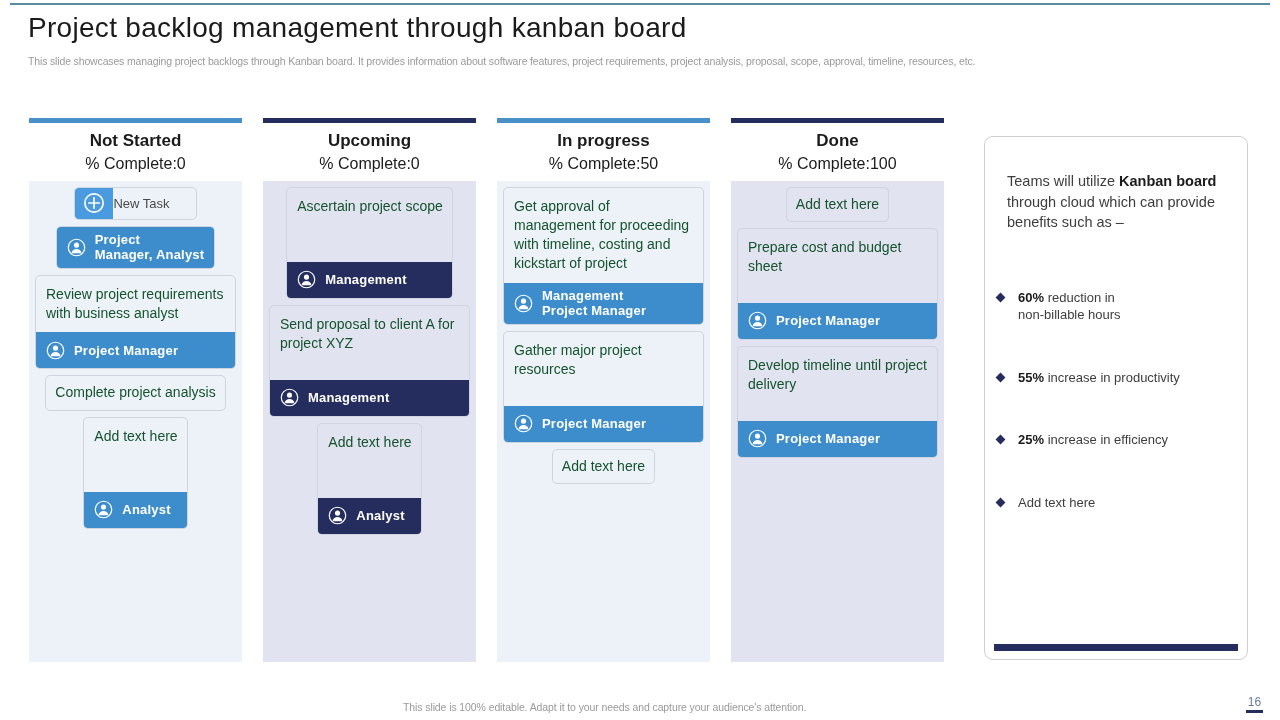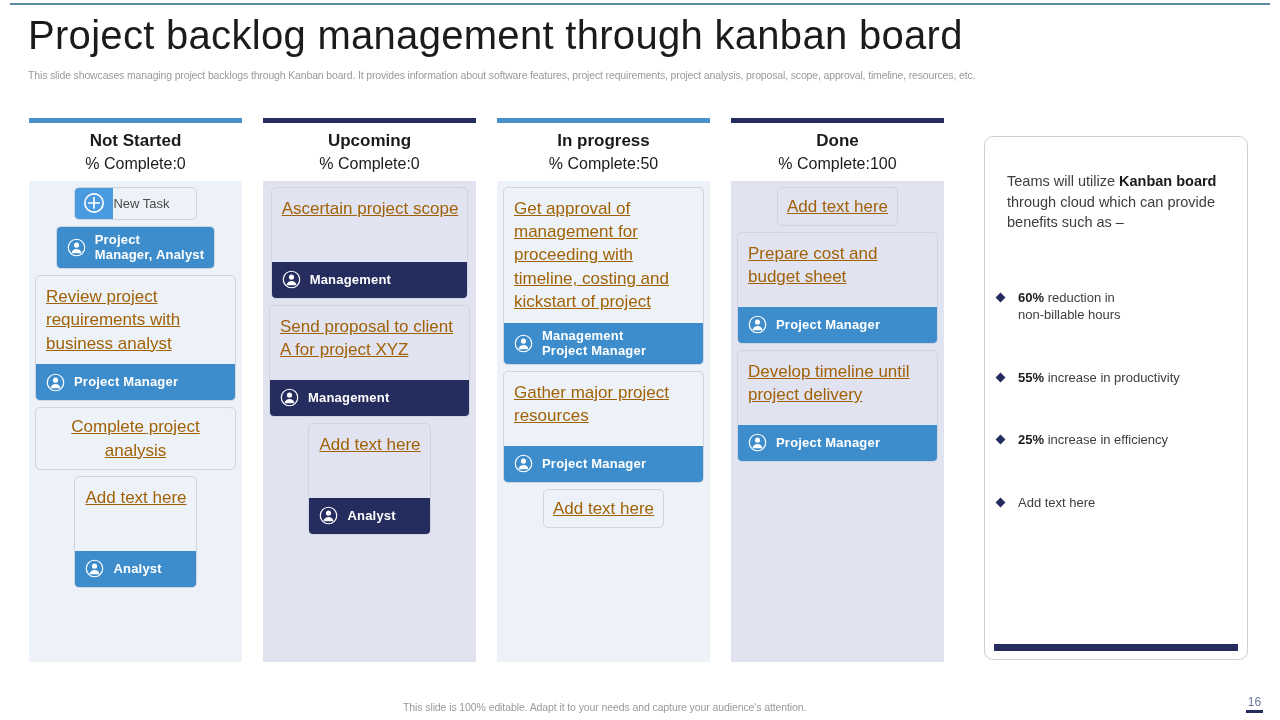--- a/index.html
+++ b/index.html
@@ -26,21 +26,21 @@
   }
 
   
   .header {
     position: absolute;
     top: 12px;
     left: 28px;
     right: 28px;
   }
   .slide-title {
-    font-size: 40px;
+    font-size: 28px;
     font-weight: 400;
     color: #1b1b1b;
     letter-spacing: 0.3px;
     line-height: 1.15;
     white-space: nowrap;
   }
   .slide-subtitle {
     margin-top: 11px;
     font-size: 10.5px;
     color: #9a9a9a;
@@ -97,25 +97,24 @@
   
   .card {
     border: 1px solid #cfd4de;
     border-radius: 5px;
     background: transparent;
     overflow: hidden;
     display: flex;
     flex-direction: column;
   }
   .card-text {
-    font-size: 17px;
-    color: #a16207;
+    font-size: 14px;
+    color: #14532d;
     line-height: 1.38;
     padding: 9px 9px 9px 10px;
-    text-decoration: underline;
   }
   .card.simple .card-text {
     padding: 7px 9px;
   }
   .card.simple.centered .card-text {
     text-align: center;
   }
   .card.tall .card-text {
     min-height: 56px;
   }

